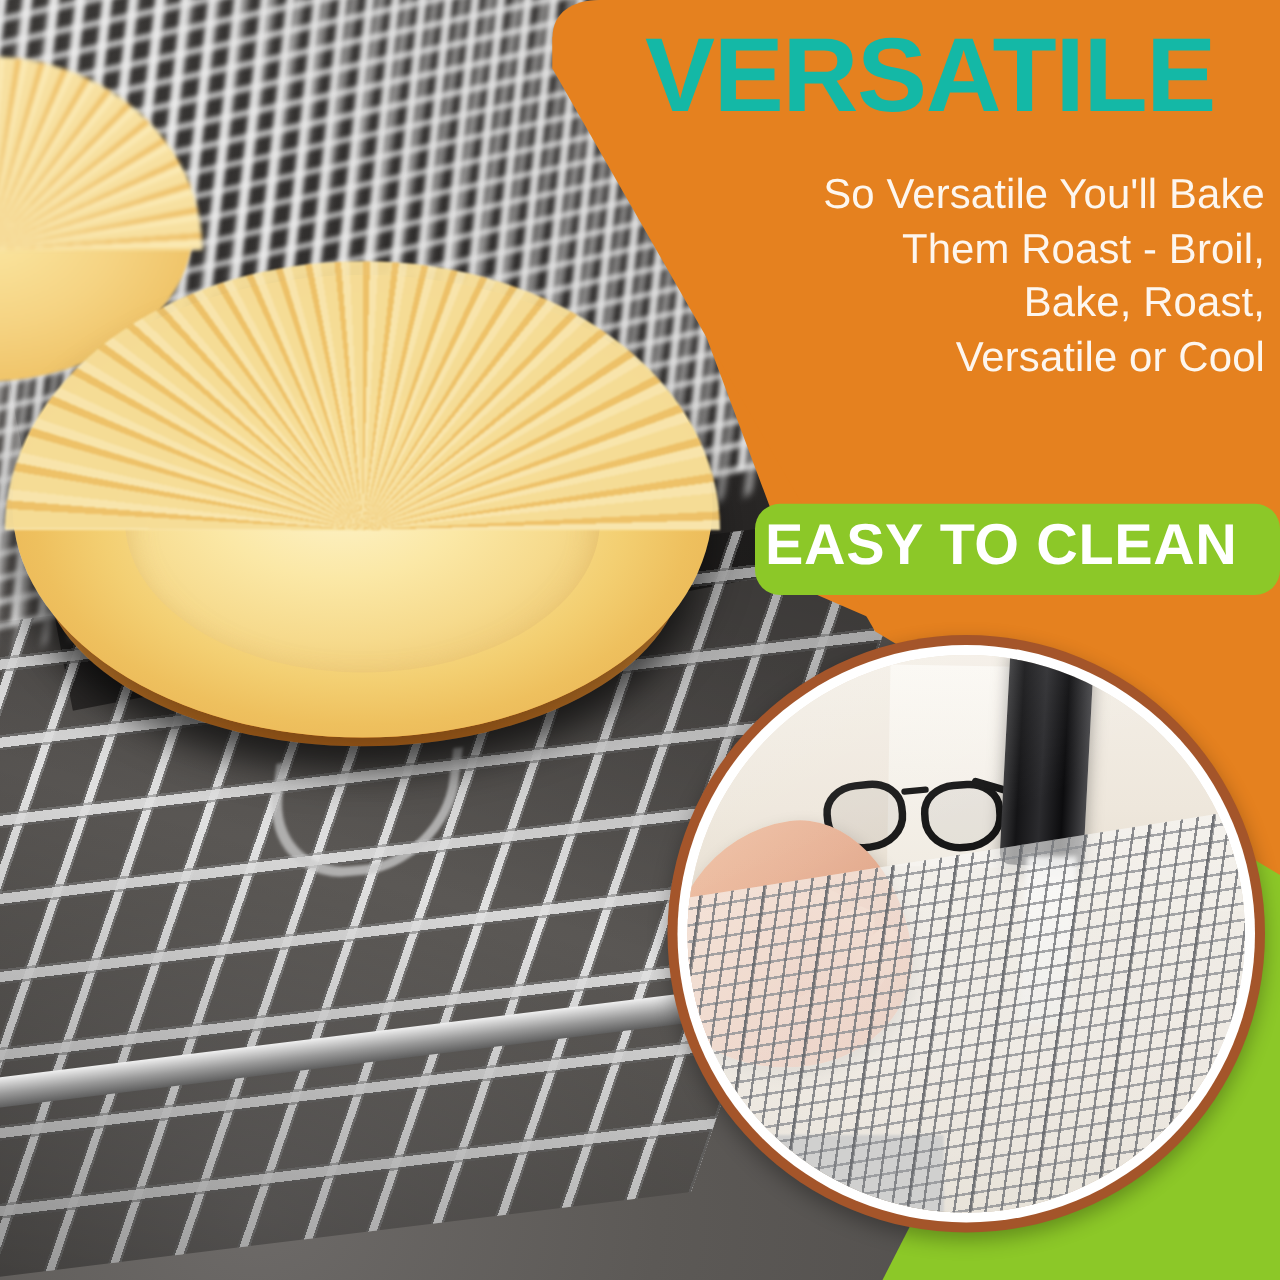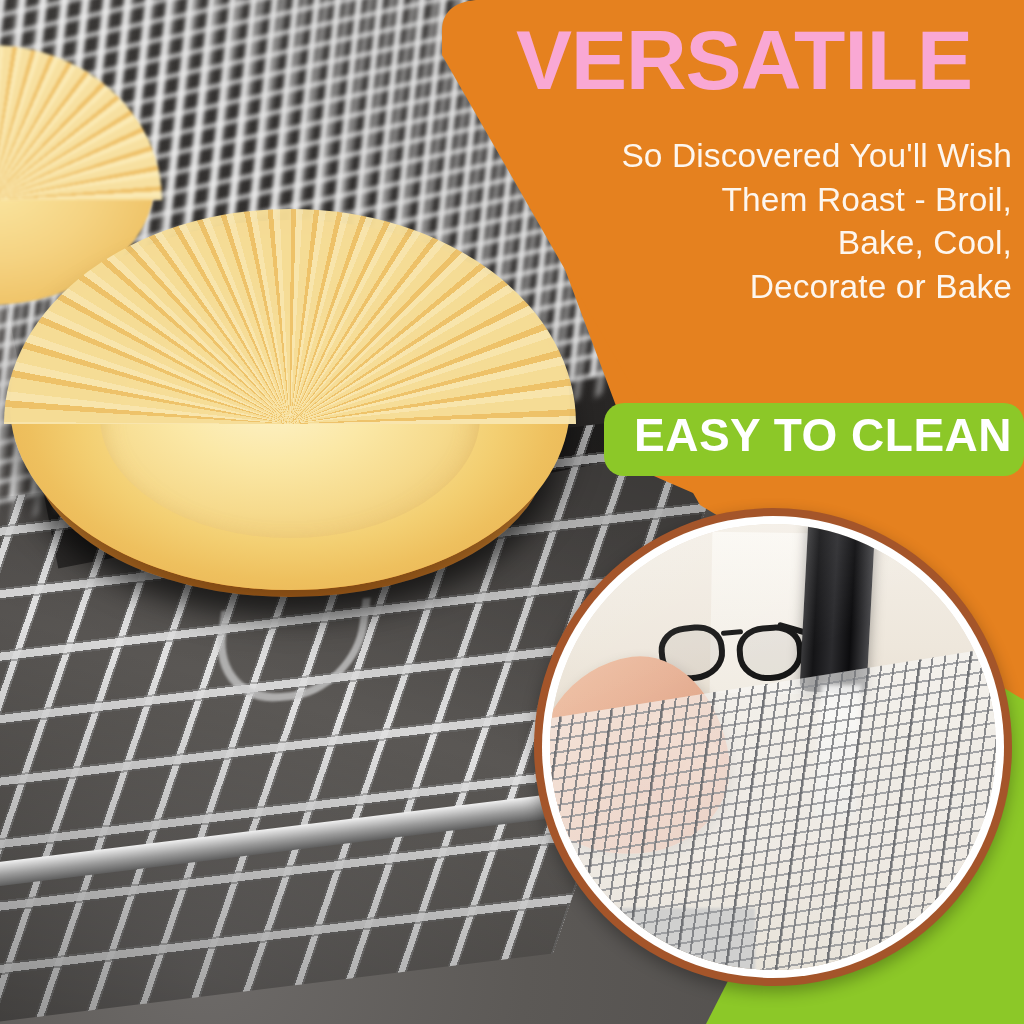--- a/index.html
+++ b/index.html
@@ -127,34 +127,34 @@
     background:repeating-conic-gradient(from 190deg at 50% 100%,
         #f7e0a0 0deg 3.4deg, #eec068 3.4deg 5.0deg, #fbeab4 5.0deg 7.0deg);
     filter:blur(1.6px);
   }
   
   .orange-svg, .green-svg{ position:absolute; left:0; top:0; }
 
   
   .headline{
     position:absolute; left:470px; top:18px; width:548px;
-    color:#f9a8d4; font-weight:bold; font-size:84px; line-height:1.0;
+    color:#14b8a6; font-weight:bold; font-size:84px; line-height:1.0;
     letter-spacing:-1px; text-align:center;
     font-family:"Liberation Sans","DejaVu Sans",sans-serif;
   }
   .subcopy{
     position:absolute; left:560px; top:134px; width:452px;
     color:#fdf6ee; font-size:33.5px; line-height:1.30; text-align:right;
     font-weight:400; letter-spacing:.1px;
     font-family:"Liberation Sans","DejaVu Sans",sans-serif;
   }
   .badge-label{
     position:absolute; left:612px; top:412px; width:400px;
     color:#ffffff; font-weight:bold; font-size:46px; line-height:1;
-    text-align:right; letter-spacing:.5px;
+    text-align:left; letter-spacing:.5px;
     font-family:"Liberation Sans","DejaVu Sans",sans-serif;
   }
 
   
   .inset{
     position:absolute; left:534px; top:508px; width:478px; height:478px;
     border-radius:50%;
     background:#A4552A;
     box-shadow:0 6px 16px rgba(0,0,0,.30);
   }
@@ -291,24 +291,24 @@
              C 455,2 450,10 442,30
              L 442,55
              Z" fill="#E5811F"></path>
     <path d="M442,30 C442,10 458,0 480,0 L1024,0 L1024,700
              L 700,505 L 442,55 Z" fill="#E5811F"></path>
   </svg>
 
   <div class="headline">VERSATILE</div>
 
   <div class="subcopy">
-    <div>So Discovered You'll Wish</div>
+    <div>So Versatile You'll Bake</div>
     <div>Them Roast - Broil,</div>
-    <div>Bake, Cool,</div>
-    <div>Decorate or Bake</div>
+    <div>Bake, Roast,</div>
+    <div>Versatile or Cool</div>
   </div>
 
   <svg width="1024" height="1024" viewBox="0 0 1024 1024" style="position:absolute;left:0;top:0;" aria-hidden="true">
     <rect x="604" y="403" width="420" height="73" rx="20" ry="20" fill="#8CC828"></rect>
   </svg>
   <div class="badge-label">EASY TO CLEAN</div>
 
   <div class="inset">
     <div class="inset-white"></div>
     <div class="inset-photo">

